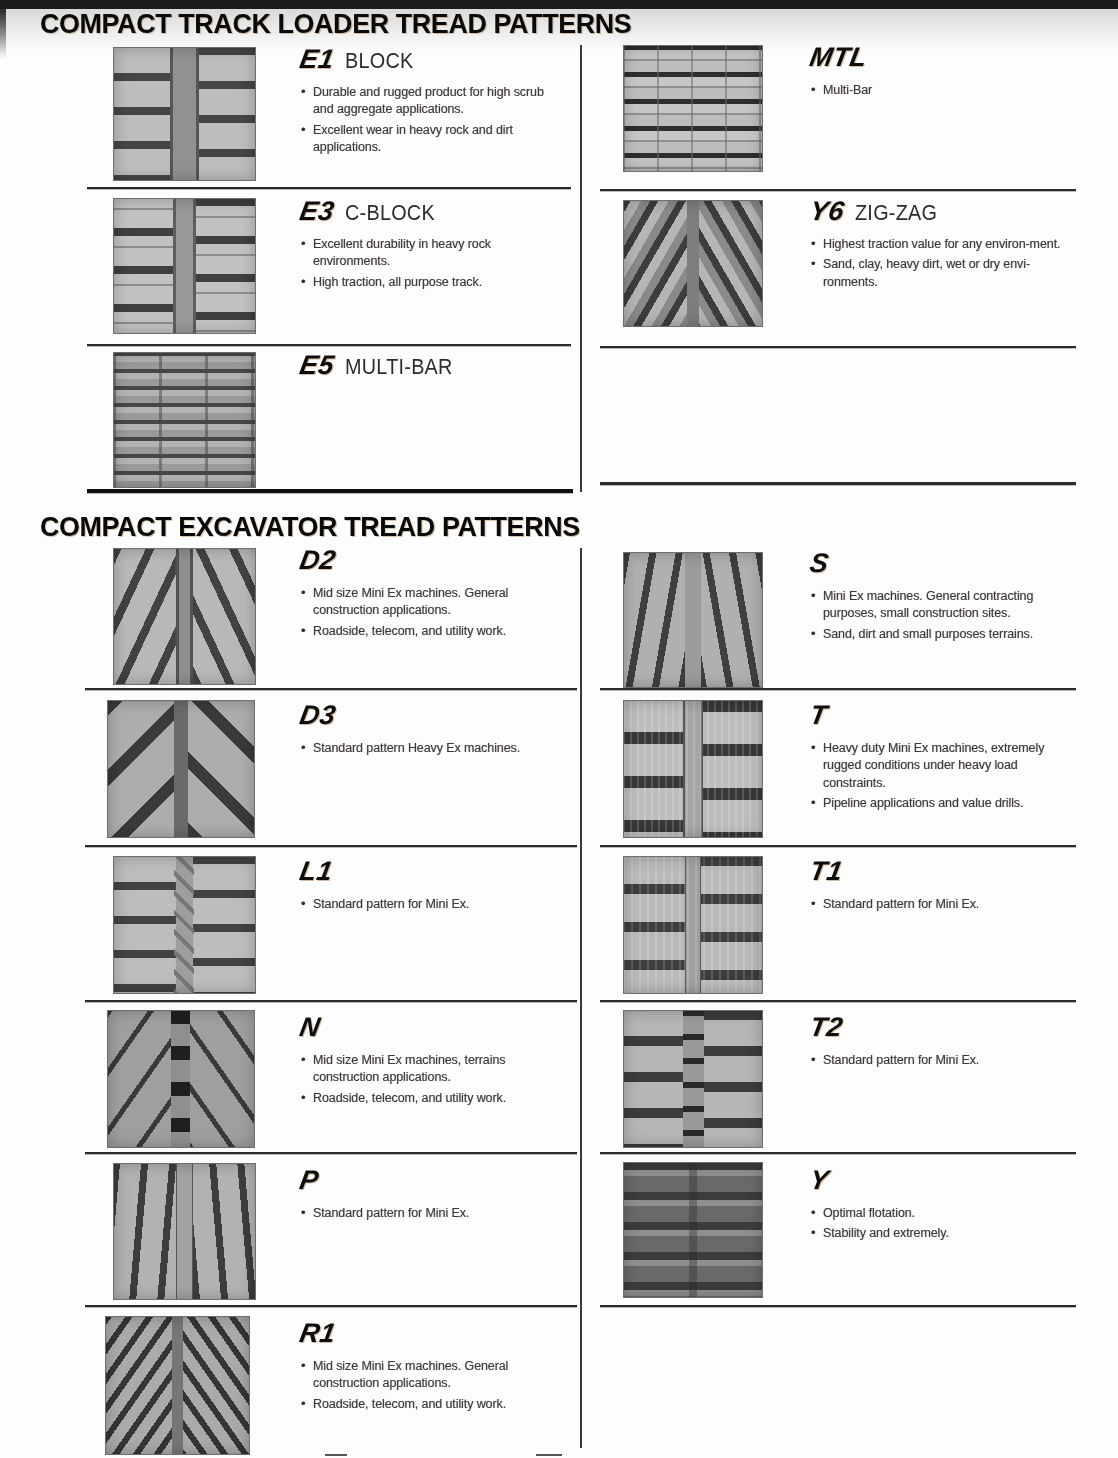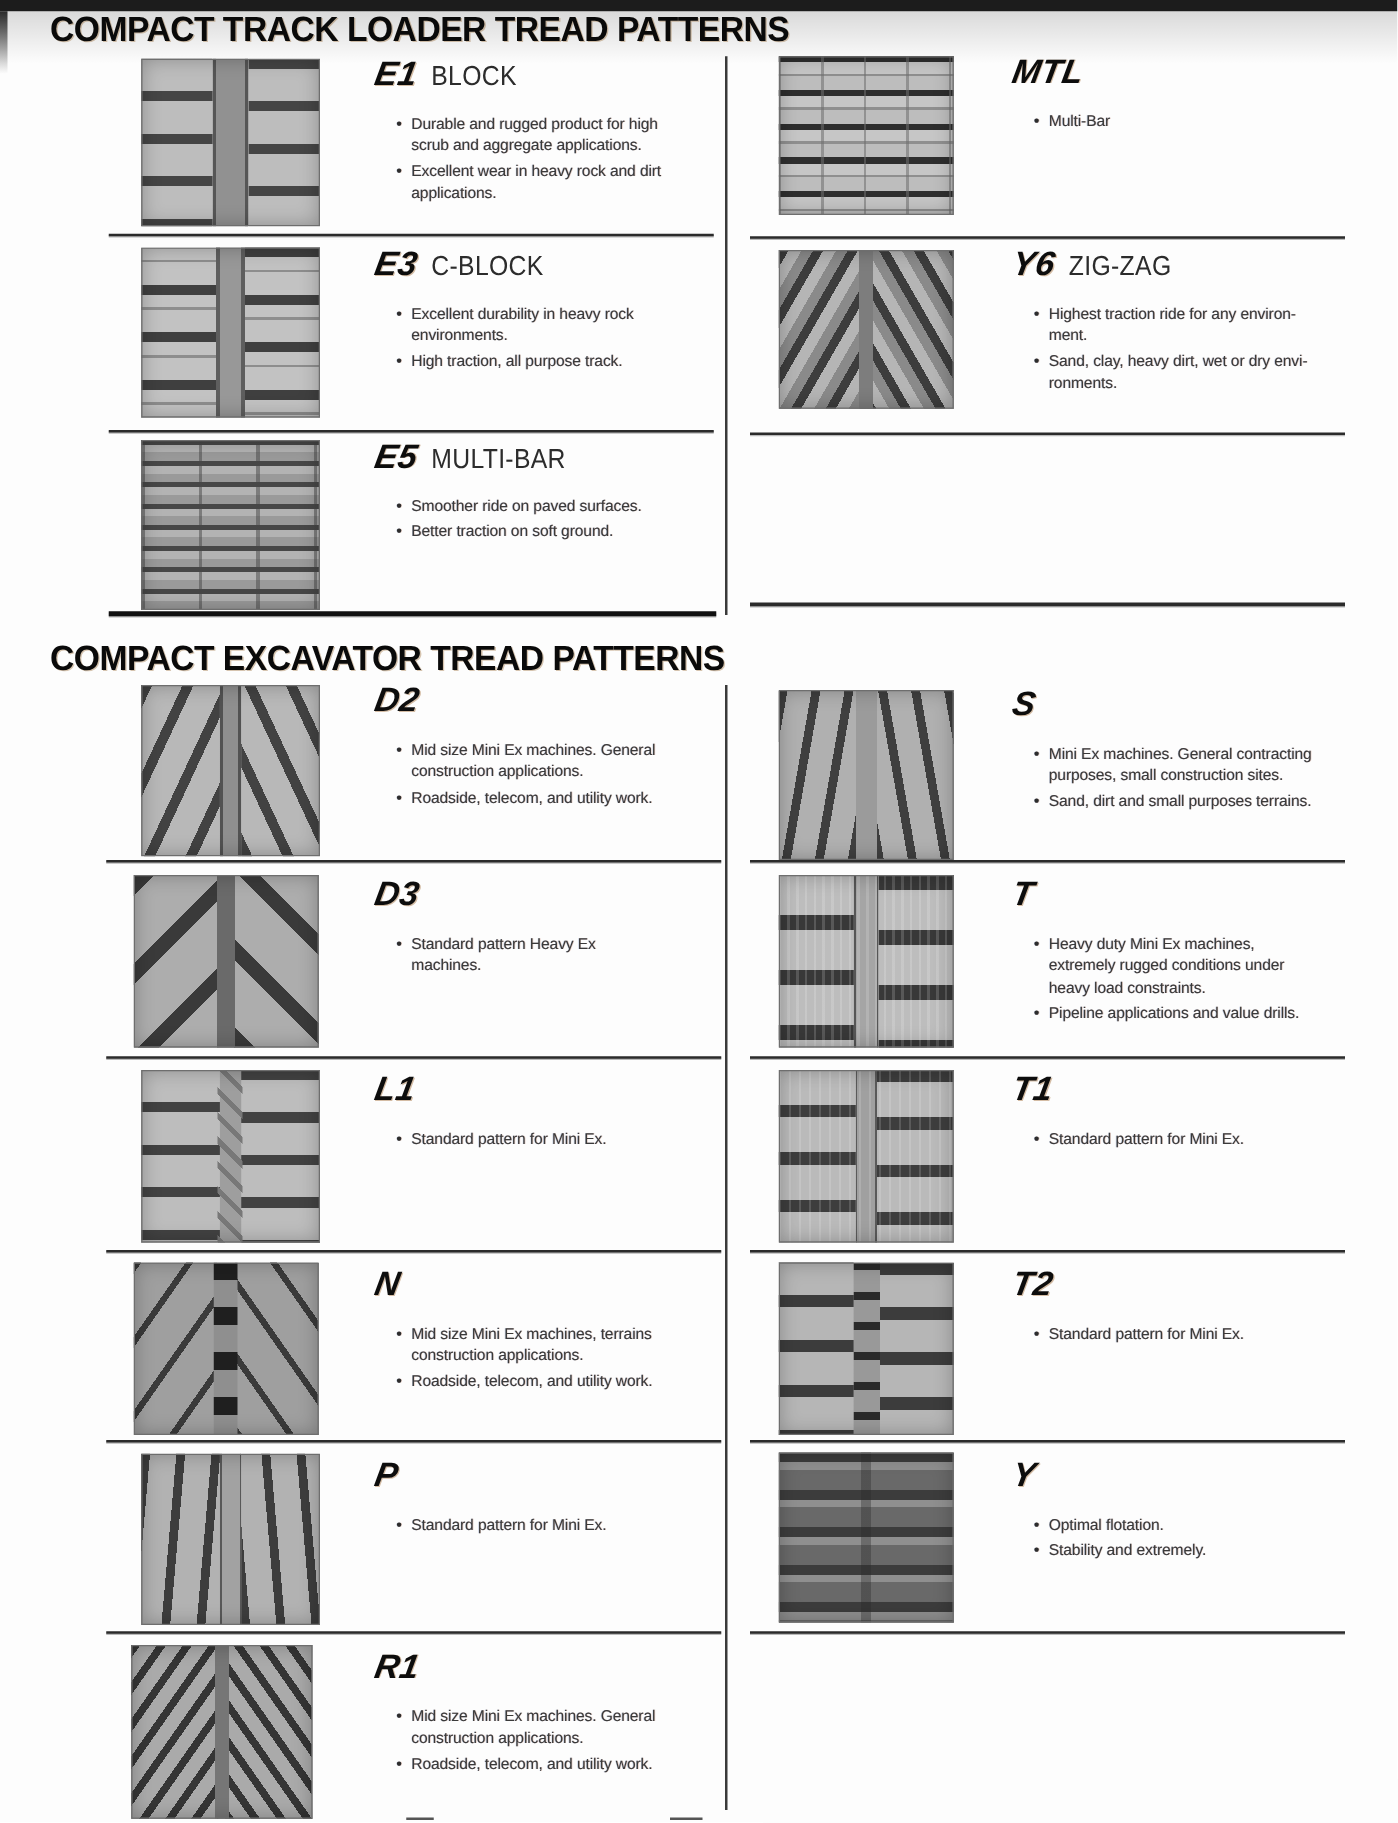--- a/index.html
+++ b/index.html
@@ -102,21 +102,21 @@
     repeating-linear-gradient(55deg,#353535 0 6px,#aaa 6px 17px);
     background-size:100% 100%,48% 100%,48% 100%;background-position:0 0,0 0,100% 0;background-repeat:no-repeat;}
 
   .info{position:absolute;}
   .t-title{display:flex;align-items:baseline;gap:11px;margin:0 0 9px 0;}
   .code{font-style:italic;font-weight:bold;font-size:27px;color:#0d0d0d;letter-spacing:.5px;
     display:inline-block;transform:skewX(-10deg);text-shadow:1px .6px 0 rgba(150,90,30,.4);}
   .pname{font-size:22px;color:#2c2c2c;letter-spacing:.3px;display:inline-block;
     transform:scaleX(.9);transform-origin:left center;white-space:nowrap;}
   .pname:empty{display:none;}
-  .bullets{list-style:none;margin:16px;padding:0;}
+  .bullets{list-style:none;margin:0;padding:0;}
   .bullets li{position:relative;padding-left:13px;font-size:12.5px;line-height:1.38;
     color:#3a3a3a;letter-spacing:-.1px;margin-bottom:3px;
     text-shadow:.5px 0 0 rgba(160,80,50,.28), -.5px 0 0 rgba(60,90,150,.28);}
   .bullets li::before{content:"\2022";position:absolute;left:1px;top:-1px;color:#2d2d2d;font-size:13px;}
   .bullets li:empty{display:none;}
   .bottom-partial{position:absolute;height:2px;background:#555;}
 </style>
 </head>
 <body>
 
@@ -154,24 +154,20 @@
     </ul>
   </div>
   <div class="hline" style="left:87px;top:344px;width:484px;"></div>
 
   <div class="tread" style="left:113px;top:352px;width:143px;height:136px" data-pattern="multibar"></div>
   <div class="info" style="left:300px;top:350px;width:248px">
     <div class="t-title">
       <span class="code">E5</span>
       <span class="pname">MULTI-BAR</span>
     </div>
-    <ul class="bullets">
-      <li>Smoother ride on paved surfaces.</li>
-      <li>Better traction on soft ground.</li>
-    </ul>
   </div>
   <div class="hline thick" style="left:87px;top:489px;width:486px;"></div>
 
   <div class="tread" style="left:623px;top:45px;width:140px;height:127px" data-pattern="mtl"></div>
   <div class="info" style="left:810px;top:42px;width:262px">
     <div class="t-title">
       <span class="code">MTL</span>
 
     </div>
     <ul class="bullets">
@@ -181,21 +177,21 @@
   </div>
   <div class="hline" style="left:600px;top:189px;width:476px;"></div>
 
   <div class="tread" style="left:623px;top:200px;width:140px;height:127px" data-pattern="zigzag"></div>
   <div class="info" style="left:810px;top:196px;width:262px">
     <div class="t-title">
       <span class="code">Y6</span>
       <span class="pname">ZIG-ZAG</span>
     </div>
     <ul class="bullets">
-      <li>Highest traction ride for any environ-ment.</li>
+      <li>Highest traction value for any environ-ment.</li>
       <li>Sand, clay, heavy dirt, wet or dry envi-ronments.</li>
     </ul>
   </div>
   <div class="hline" style="left:600px;top:346px;width:476px;"></div>
   <div class="hline" style="left:600px;top:482px;width:476px;height:3px;"></div>
 
   <div class="sec-heading" style="left:40px;top:511px;">COMPACT EXCAVATOR TREAD PATTERNS</div>
 
   <div class="vline" style="left:580px;top:548px;height:900px;"></div>
 

